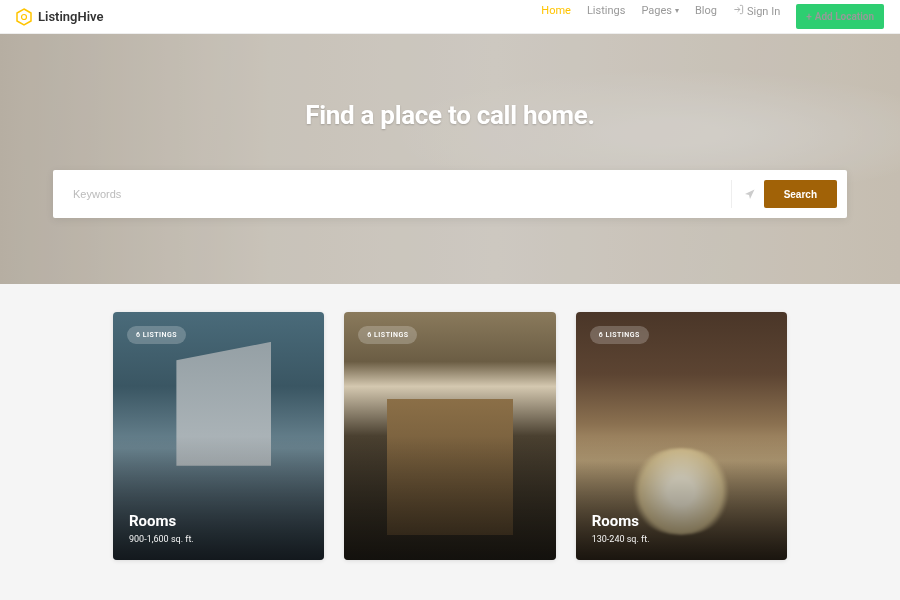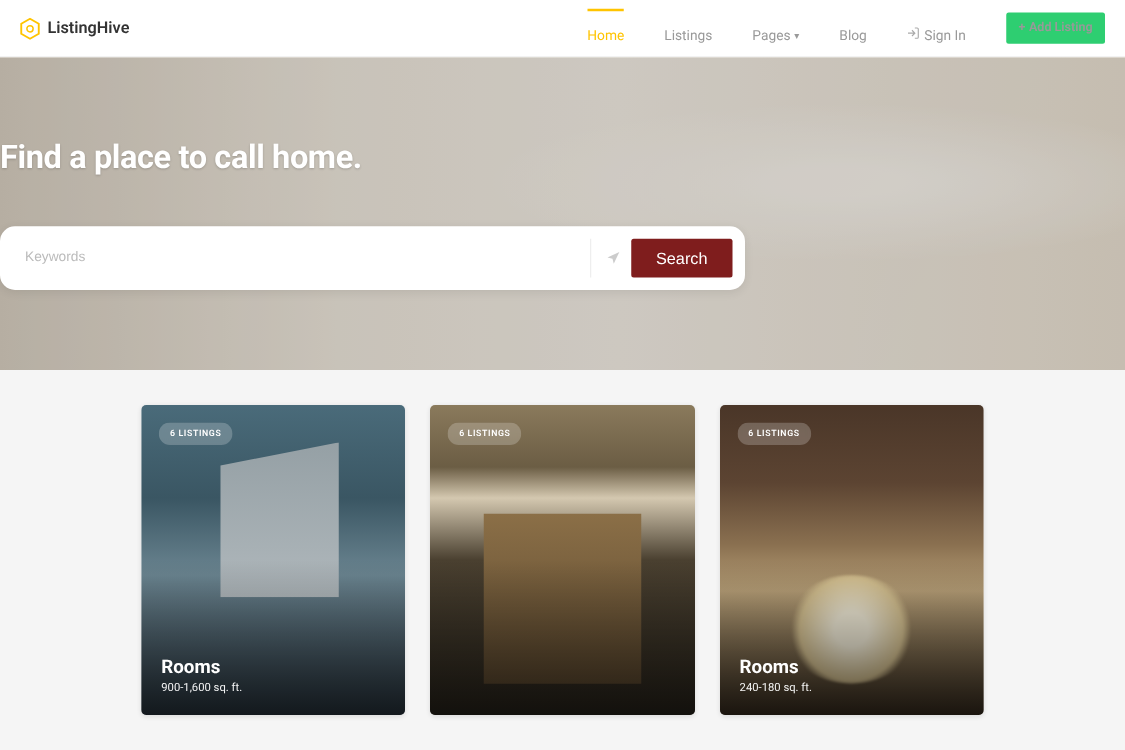--- a/index.html
+++ b/index.html
@@ -1,41 +1,41 @@
 <!DOCTYPE html>
 <html><head>
 <meta charset="utf-8">
 <style>
 *{margin:0;padding:0;box-sizing:border-box}
 body{font-family:-apple-system,Segoe UI,Roboto,sans-serif;width:900px;height:600px;background:#f5f5f5;overflow:hidden}
-.header{height:46px;background:#fff;display:flex;align-items:center;padding:0 16px;border-bottom:1px solid #eee;font-size:11px}
+.header{height:34px;background:#fff;display:flex;align-items:center;padding:0 16px;border-bottom:1px solid #eee;font-size:11px}
 .logo-wrap{display:flex;align-items:center;gap:6px}
 .logo-hex{width:16px;height:18px;position:relative}
 .logo-hex svg{display:block}
 .brand{font-weight:600;font-size:13px;color:#333}
-.nav{margin-left:auto;display:flex;align-items:flex-end;gap:32px;color:#888}
+.nav{margin-left:auto;display:flex;align-items:flex-start;gap:16px;color:#888}
 .nav a{color:#999;text-decoration:none;display:flex;align-items:center;gap:3px}
 .nav a.active{color:#ffc400}
 .nav a.active-bar{position:relative}
 .nav a.active-bar::before{content:"";position:absolute;top:-15px;left:0;right:0;height:2px;background:#ffc400}
 .signin{display:flex;align-items:center;gap:4px}
 .add-btn{background:#2ece71;color:#fff;padding:7px 10px;border-radius:2px;font-size:10px;font-weight:600;display:flex;align-items:center;gap:4px}
 .chev{font-size:8px}
-.hero{height:250px;position:relative;background:linear-gradient(135deg,#f0ece6 0%,#e8e2d8 50%,#f5f1eb 100%);display:flex;flex-direction:column;align-items:flex-start;justify-content:center;color:#fff}
+.hero{height:250px;position:relative;background:linear-gradient(135deg,#f0ece6 0%,#e8e2d8 50%,#f5f1eb 100%);display:flex;flex-direction:column;align-items:center;justify-content:center;color:#fff}
 .hero::before{content:"";position:absolute;inset:0;background:radial-gradient(ellipse at 75% 40%,#fdfbf7 5%,transparent 30%),linear-gradient(to right,#d8d0c4 0%,#f2ede4 30%,#f8f4ee 55%,#ede5d8 100%);opacity:0.95}
 .hero::after{content:"";position:absolute;inset:0;background:rgba(80,70,60,0.25)}
 .hero-inner{position:relative;z-index:2;text-align:center}
 .hero h1{font-size:26px;font-weight:700;letter-spacing:-0.3px;margin-bottom:8px;text-shadow:0 1px 2px rgba(0,0,0,0.2)}
 .hero p{font-size:10px;opacity:0.95;text-shadow:0 1px 2px rgba(0,0,0,0.2)}
-.search{position:relative;z-index:2;margin-top:32px;width:596px;background:#fff;border-radius:12px;display:flex;padding:10px;box-shadow:0 2px 8px rgba(0,0,0,0.08)}
+.search{position:relative;z-index:2;margin-top:32px;width:794px;background:#fff;border-radius:2px;display:flex;padding:10px;box-shadow:0 2px 8px rgba(0,0,0,0.08)}
 .search input{border:none;outline:none;font-size:11px;padding:8px 10px;flex:1;color:#555}
 .search input::placeholder{color:#bbb}
 .divider{width:1px;background:#eee;margin:0 4px}
 .loc-icon{display:flex;align-items:center;padding:0 8px;color:#ccc}
-.search-btn{background:#7f1d1d;color:#fff;border:none;padding:8px 20px;border-radius:2px;font-size:13px;font-weight:400;cursor:pointer}
+.search-btn{background:#a16207;color:#fff;border:none;padding:8px 20px;border-radius:2px;font-size:10px;font-weight:700;cursor:pointer}
 .cards{display:flex;gap:20px;padding:28px 113px;justify-content:center}
 .card{width:218px;height:248px;border-radius:4px;position:relative;overflow:hidden;box-shadow:0 1px 4px rgba(0,0,0,0.1);cursor:pointer}
 .card-bg{position:absolute;inset:0}
 .c1 .card-bg{background:linear-gradient(180deg,#4a6b7a 0%,#3a5663 30%,#6b8591 55%,#2a3640 100%)}
 .c2 .card-bg{background:linear-gradient(180deg,#8a7a5c 0%,#6b5d44 20%,#d4c8b0 30%,#4a4030 50%,#2a251c 100%)}
 .c3 .card-bg{background:linear-gradient(180deg,#4a3628 0%,#5c4432 25%,#8a7050 45%,#b8a078 60%,#3a2e20 100%)}
 .card::after{content:"";position:absolute;inset:0;background:linear-gradient(180deg,transparent 50%,rgba(0,0,0,0.55) 100%)}
 .badge{position:absolute;top:14px;left:14px;background:rgba(255,255,255,0.22);backdrop-filter:blur(2px);color:#fff;font-size:7px;font-weight:600;letter-spacing:0.5px;padding:5px 9px;border-radius:10px;z-index:2}
 .card-info{position:absolute;bottom:16px;left:16px;z-index:2;color:#fff}
 .card-info h3{font-size:15px;font-weight:700;margin-bottom:4px}
@@ -66,21 +66,21 @@
       </a>
     <a>Blog</a>
     <a class="signin">
       <span><svg width="11" height="11" viewBox="0 0 24 24" fill="none" stroke="#aaa" stroke-width="2">
             <path d="M15 3h4a2 2 0 012 2v14a2 2 0 01-2 2h-4M10 17l5-5-5-5M15 12H3"></path>
           </svg></span>
       <span>Sign In</span>
     </a>
     <a class="add-btn">
       <span>+</span>
-      <span>Add Listing</span>
+      <span>Add Location</span>
     </a>
   </div>
 </div>
 
 <div class="hero">
   <div class="hero-inner">
     <h1>Find a place to call home.</h1>
   </div>
   <div class="search">
     <input placeholder="Keywords" style="">
@@ -105,16 +105,16 @@
   </div>
   <div class="card c2">
     <div class="card-bg"></div>
     <span class="badge">6 LISTINGS</span>
   </div>
   <div class="card c3">
     <div class="card-bg"></div>
     <span class="badge">6 LISTINGS</span>
     <div class="card-info">
       <h3>Rooms</h3>
-      <p>240-180 sq. ft.</p>
+      <p>130-240 sq. ft.</p>
     </div>
   </div>
 </div>
 
 </body></html>

